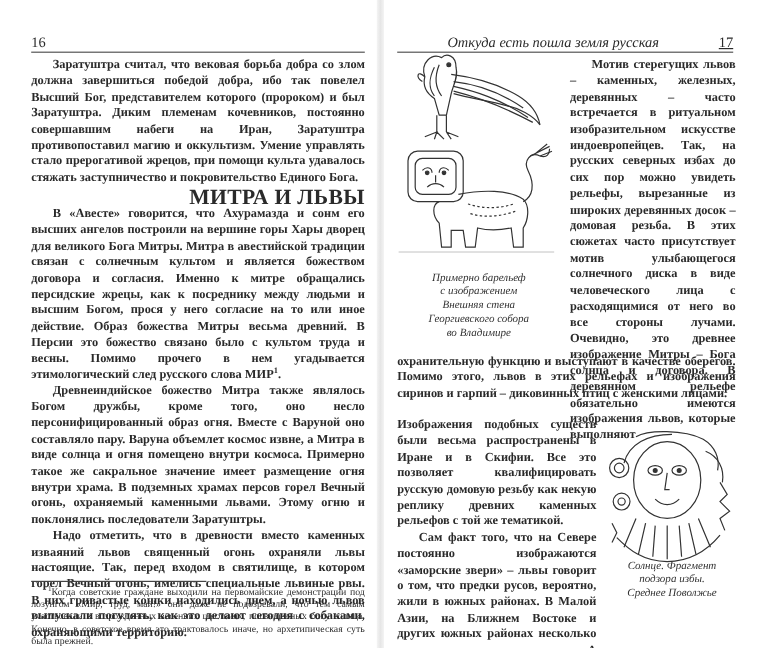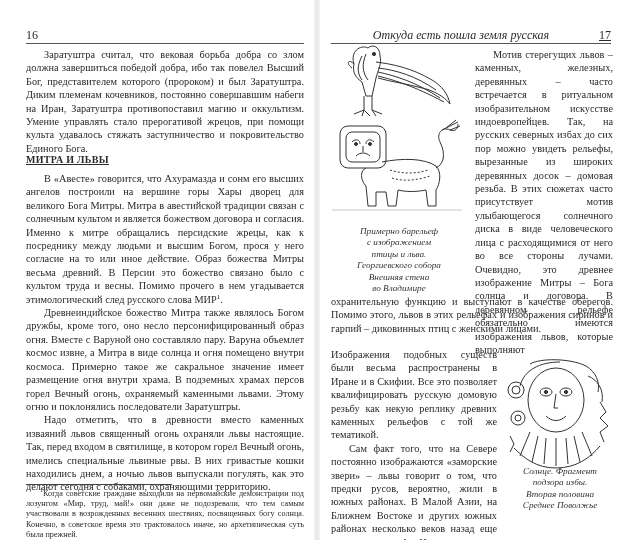--- a/index.html
+++ b/index.html
@@ -14,24 +14,24 @@
     font-size:12px;line-height:14px;}
   .left .runhead{left:26px;width:278px;}
   .right .runhead{left:14px;width:280px;}
   .pnum{position:absolute;top:0;font-size:12px;}
   .left .pnum{left:0;}
   .right .pnum{right:0;text-decoration:underline;}
   .rtitle{position:absolute;top:0;left:0;right:0;text-align:center;font-style:italic;}
   .left .rtitle{left:20px;}
   .right .rtitle{right:20px;}
   .text{position:absolute;font-size:10.3px;line-height:13.4px;text-align:justify;}
-  .text p{margin:0;text-indent:18px;}
+  .text p{margin:0;text-indent:18px;font-weight:bold;}
   .text p.noind{text-indent:0;}
-  .heading{position:absolute;left:26px;width:278px;top:154px;text-align:left;
-    font-weight:bold;font-size:10px;letter-spacing:0.3px;text-decoration:underline;}
+  .heading{position:absolute;left:26px;width:278px;top:154px;text-align:right;
+    font-weight:bold;font-size:18px;letter-spacing:0.3px;}
   .fnrule{position:absolute;left:26px;top:484px;width:146px;height:0;border-top:1.3px solid #444;}
   .footnote{position:absolute;left:26px;top:489px;width:278px;font-size:8.2px;line-height:10.2px;text-align:justify;}
   .footnote sup{font-size:6px;}
   sup{font-size:7px;vertical-align:super;line-height:0;}
   .fig1{position:absolute;left:332px;top:34px;width:130px;height:178px;}
   .cap{position:absolute;font-style:italic;font-size:9.2px;line-height:11.4px;text-align:center;color:#333;}
   .cap1{left:336px;top:226px;width:126px;}
   .r-col1{left:158px;top:48px;width:138px;}
   .r-full{left:14px;top:295px;width:282px;}
   .r-col2{left:14px;top:348px;width:166px;}
@@ -114,23 +114,22 @@
     <path d="M110 96 L126 88 M114 94 L124 86 M118 96 L128 92"></path>
     <path d="M58 136 C70 140,84 140,96 136" stroke-dasharray="2 2"></path>
     <path d="M60 144 C72 148,86 146,98 142" stroke-dasharray="2 2"></path>
   </g>
   <line x1="0" y1="176" x2="130" y2="176" stroke="#aaa" stroke-width="0.6"></line>
 </svg>
 
 <div class="cap cap1">
   <div>Примерно барельеф</div>
   <div>с изображением</div>
-  <div>птицы и льва.</div>
+  <div>Внешняя стена</div>
   <div>Георгиевского собора</div>
-  <div>Внешняя стена</div>
   <div>во Владимире</div>
 </div>
 
 <svg class="fig2" viewBox="0 0 118 116" fill="none" stroke="#333" stroke-width="1">
   <g>
     <path d="M30 8 C40 2,70 2,86 10 C96 16,100 26,98 36"></path>
     <path d="M20 30 C24 14,40 6,60 6"></path>
     <circle cx="16" cy="34" r="8"></circle>
     <circle cx="16" cy="34" r="4"></circle>
     <circle cx="18" cy="62" r="7"></circle>
@@ -146,15 +145,14 @@
     <path d="M30 76 L20 100 M38 80 L32 106 M46 82 L44 108 M56 82 L56 110 M66 82 L68 108 M74 80 L80 106 M82 76 L92 100"></path>
     <path d="M14 92 C24 102,36 112,56 112 C76 112,90 102,100 90"></path>
     <path d="M100 46 L106 56 L100 62 L108 70 L100 76 L104 86"></path>
     <path d="M10 80 L14 88 L10 96"></path>
   </g>
 </svg>
 
 <div class="cap cap2">
   <div>Солнце. Фрагмент</div>
   <div>подзора избы.</div>
-  <div>Вторая половина</div>
   <div>Среднее Поволжье</div>
 </div>
 
 </body></html>

